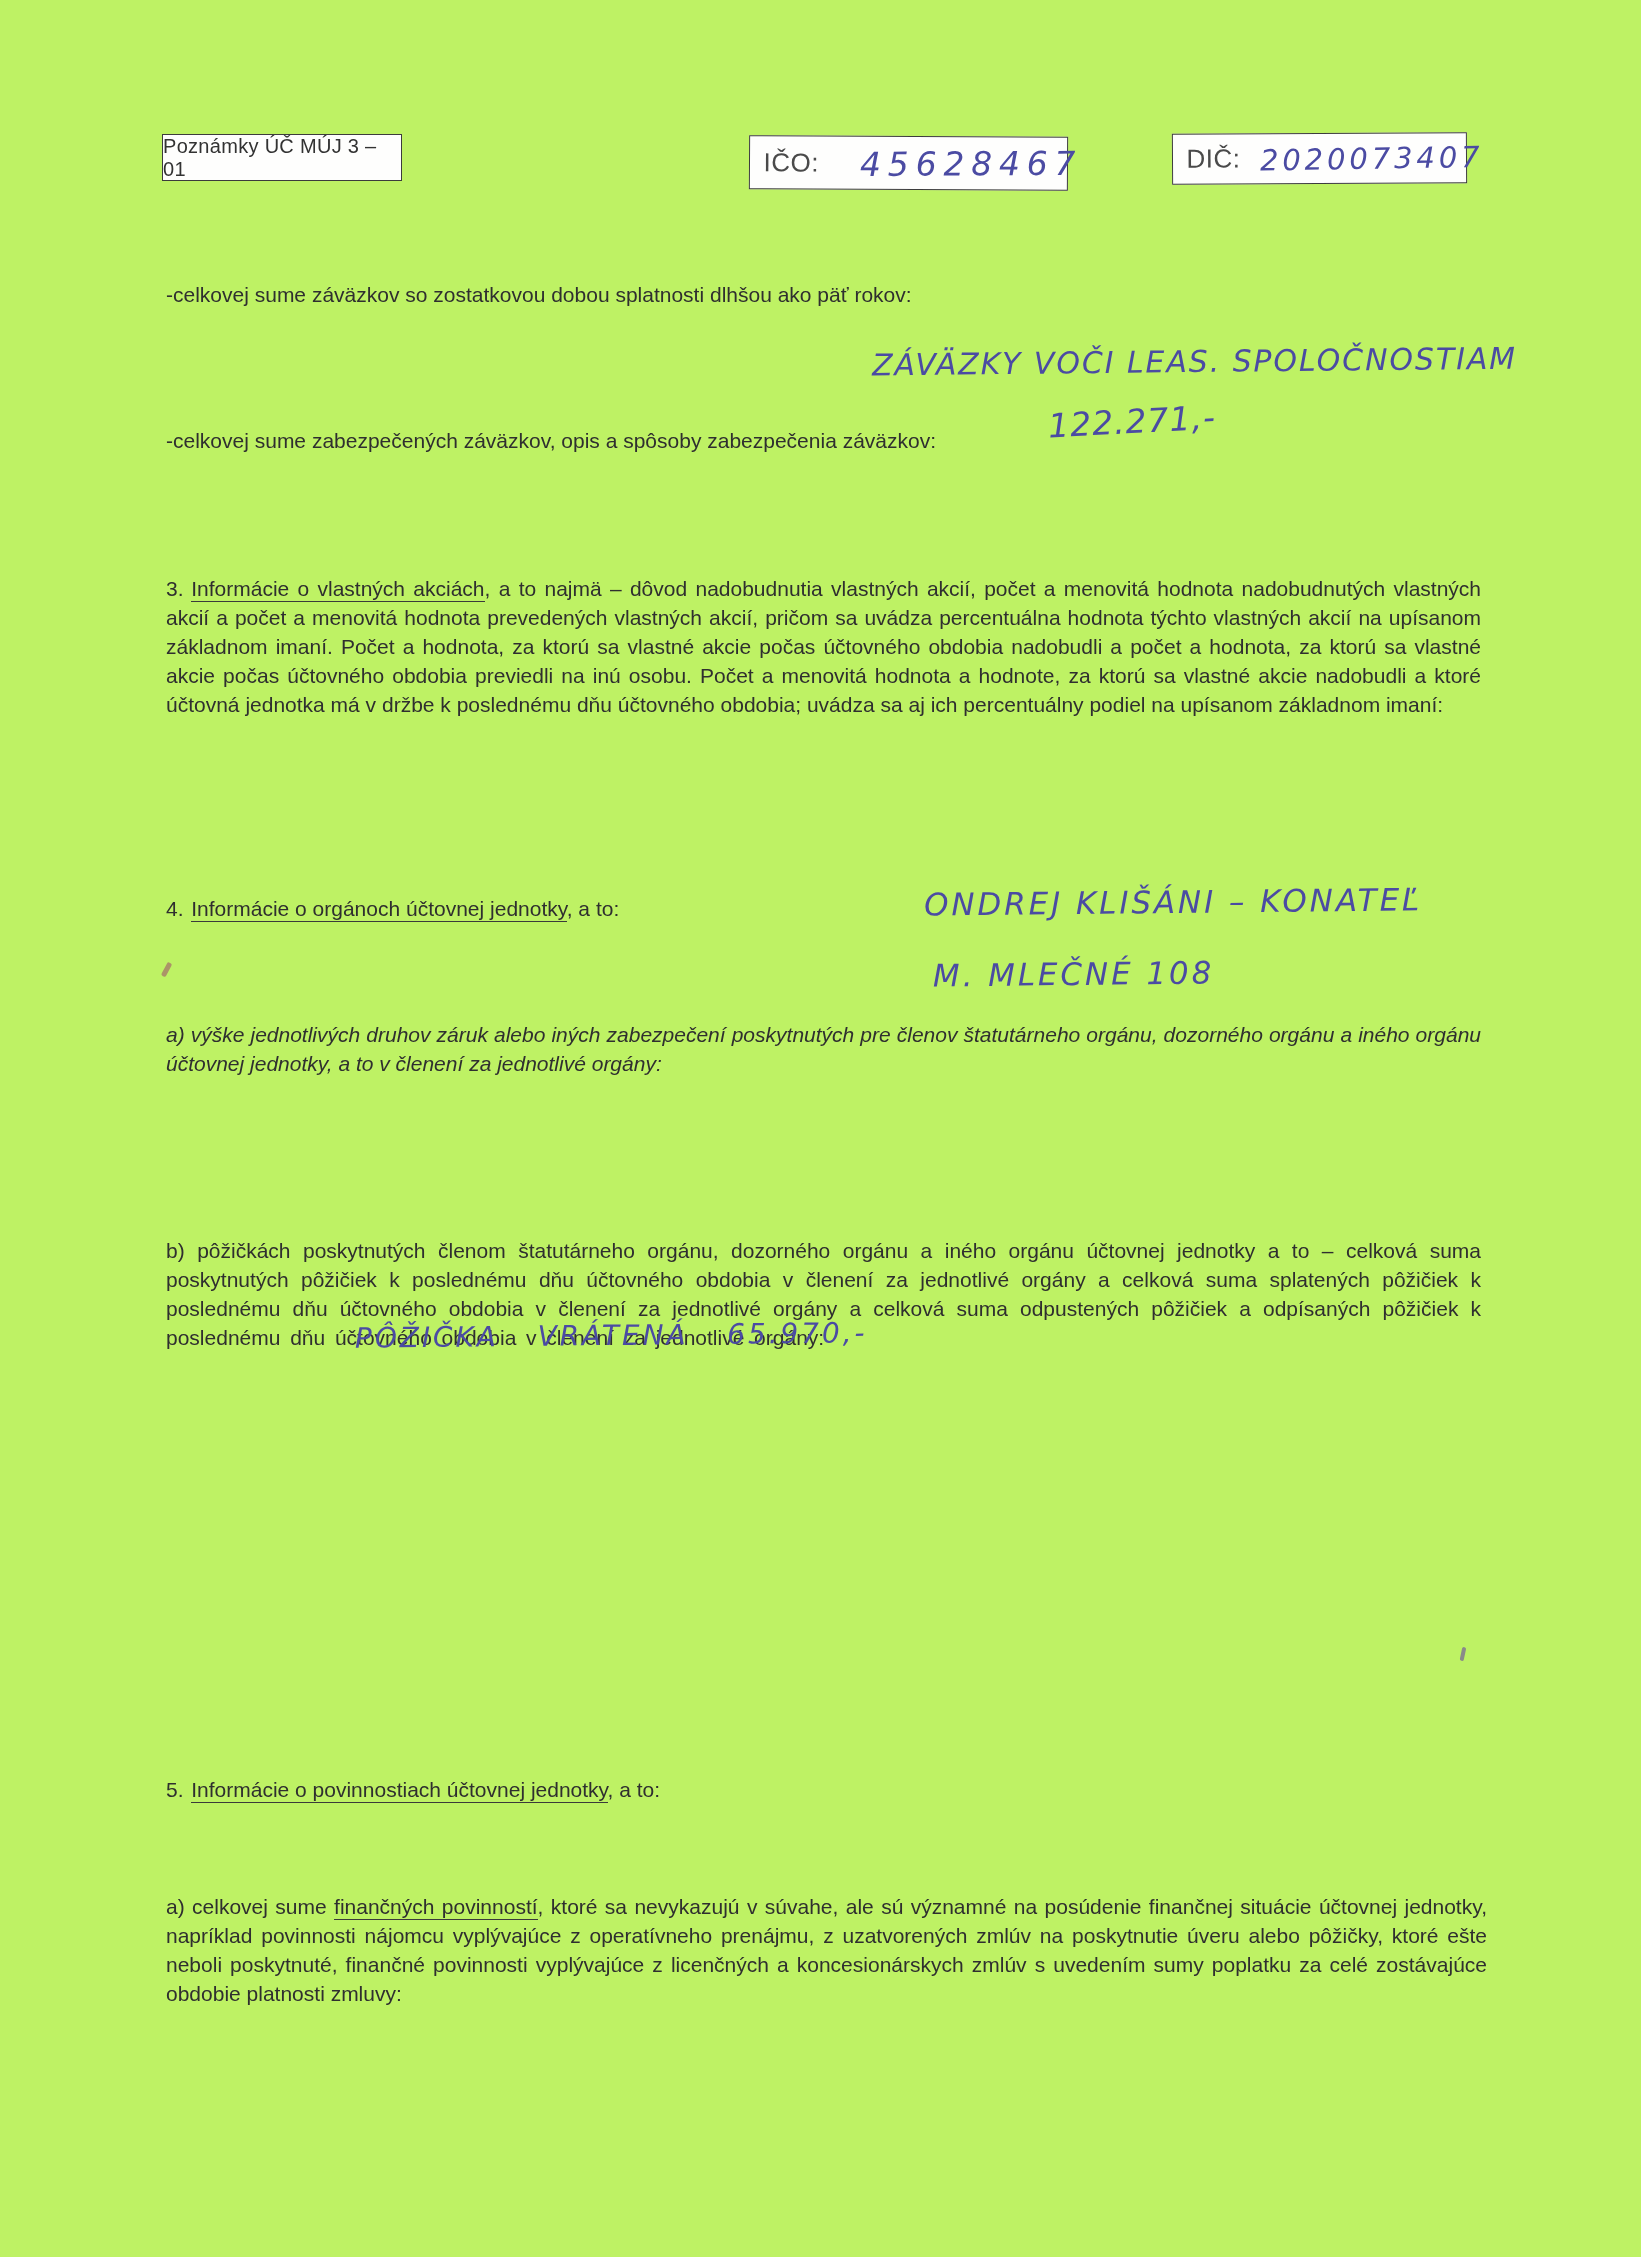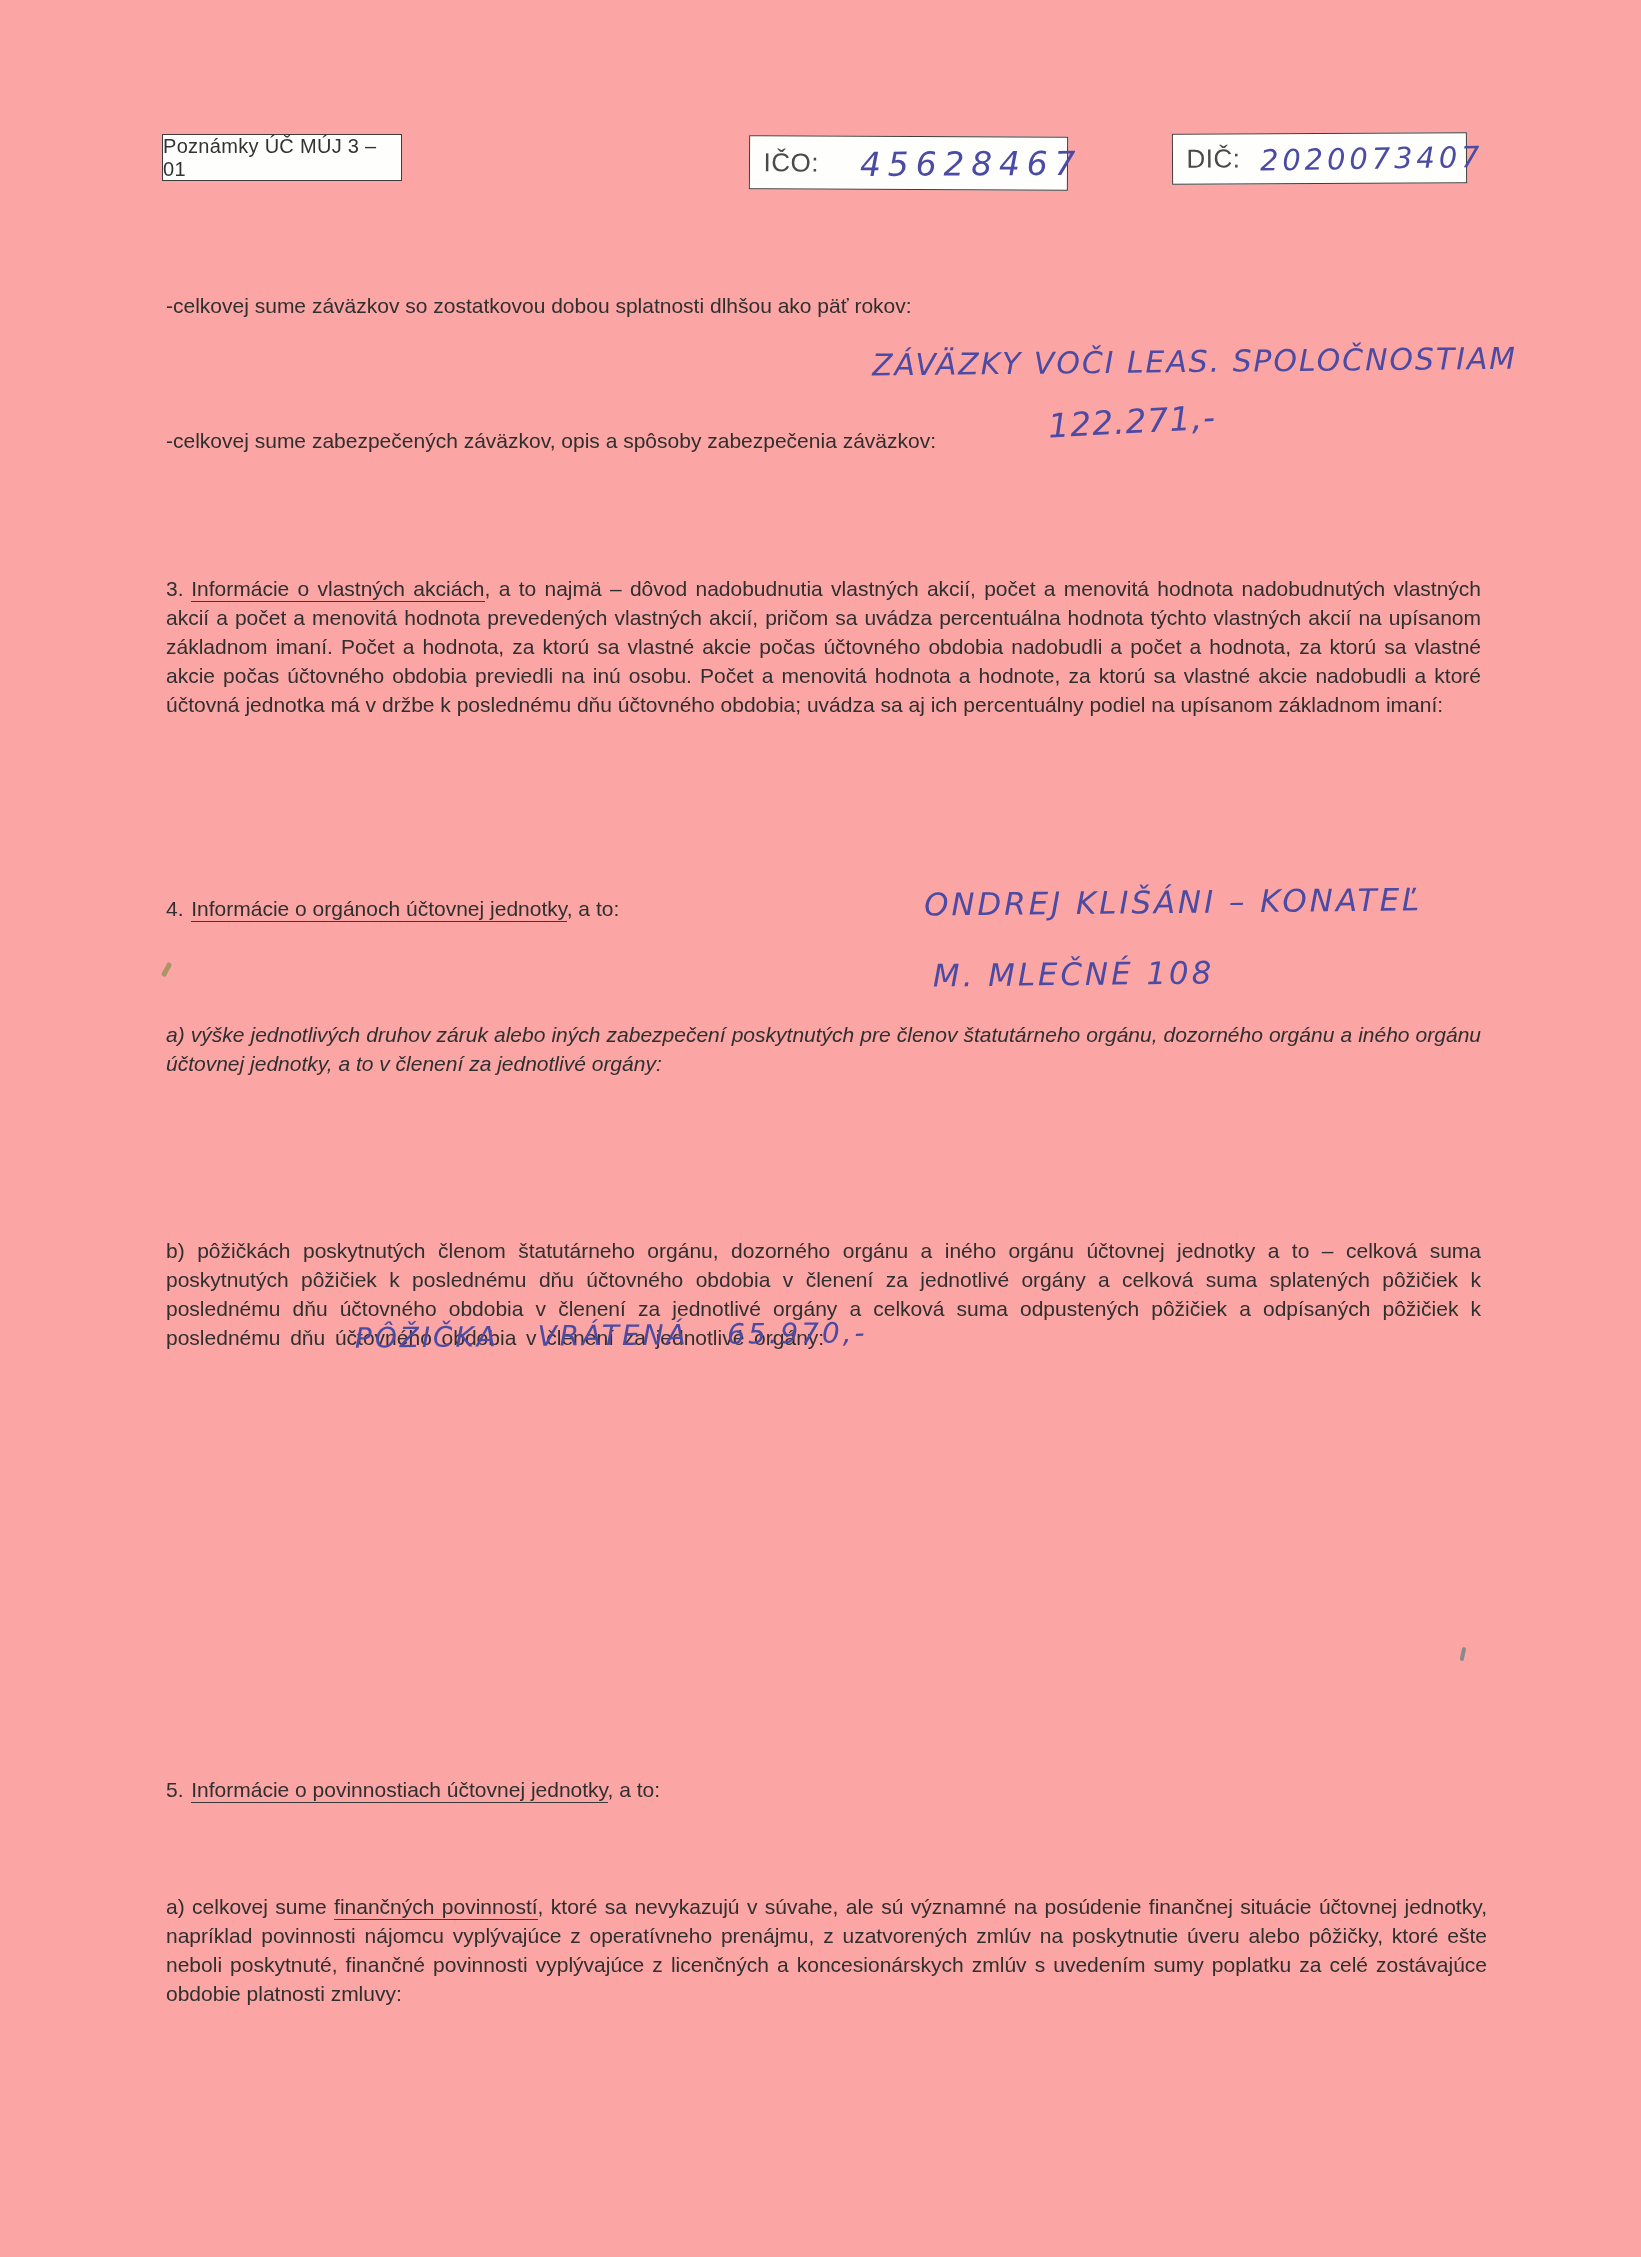--- a/index.html
+++ b/index.html
@@ -1,19 +1,19 @@
 <!DOCTYPE html>
 <html lang="sk"><head>
 <meta charset="utf-8">
 <style>
   html,body{margin:0;padding:0;background:#e8e8e8;}
   .page{
     position:relative;
     width:1641px;height:2257px;
-    background:#fca5a5;
+    background:#bef264;
     font-family:"Liberation Sans",sans-serif;
     color:#2e2e2e;
     overflow:hidden;
   }
   
   .hdr-box{
     position:absolute;
     border:1.9px solid #3c3c3c;
     background:#fefefd;
     display:flex;align-items:center;
@@ -59,21 +59,21 @@
   <div class="hdr-box" style="left:749px;top:136px;width:319px;height:54px;padding:0 13.5px;transform:rotate(.3deg);">
     <span class="box-label">IČO:</span>
     <span class="hw" style="position:static;margin-left:41px;font-size:33px;letter-spacing:6.8px;color:#4b4ba3;">45628467</span>
   </div>
 
   <div class="hdr-box" style="left:1172px;top:133px;width:295px;height:51px;padding:0 13.5px;transform:rotate(-.3deg);">
     <span class="box-label">DIČ:</span>
     <span class="hw" style="position:static;margin-left:19.3px;font-size:29px;letter-spacing:3.9px;color:#4b4ba3;">2020073407</span>
   </div>
 
-  <p class="para ragged" style="left:166px;top:291px;width:1332px;">
+  <p class="para ragged" style="left:166px;top:280px;width:1332px;">
     <span>-celkovej sume záväzkov so zostatkovou dobou splatnosti dlhšou ako päť rokov:</span>
   </p>
 
   <div class="hw" style="left:872px;top:344px;font-size:30px;letter-spacing:1.9px;color:#4b4ba3;">ZÁVÄZKY VOČI LEAS. SPOLOČNOSTIAM</div>
 
   <div class="hw" style="left:1048px;top:402px;font-size:33px;letter-spacing:1px;transform:rotate(-3deg);color:#4b4ba3;">122.271,-</div>
 
   <p class="para ragged" style="left:166px;top:426px;width:1332px;">
     <span>-celkovej sume zabezpečených záväzkov, opis a spôsoby zabezpečenia záväzkov:</span>
   </p>

